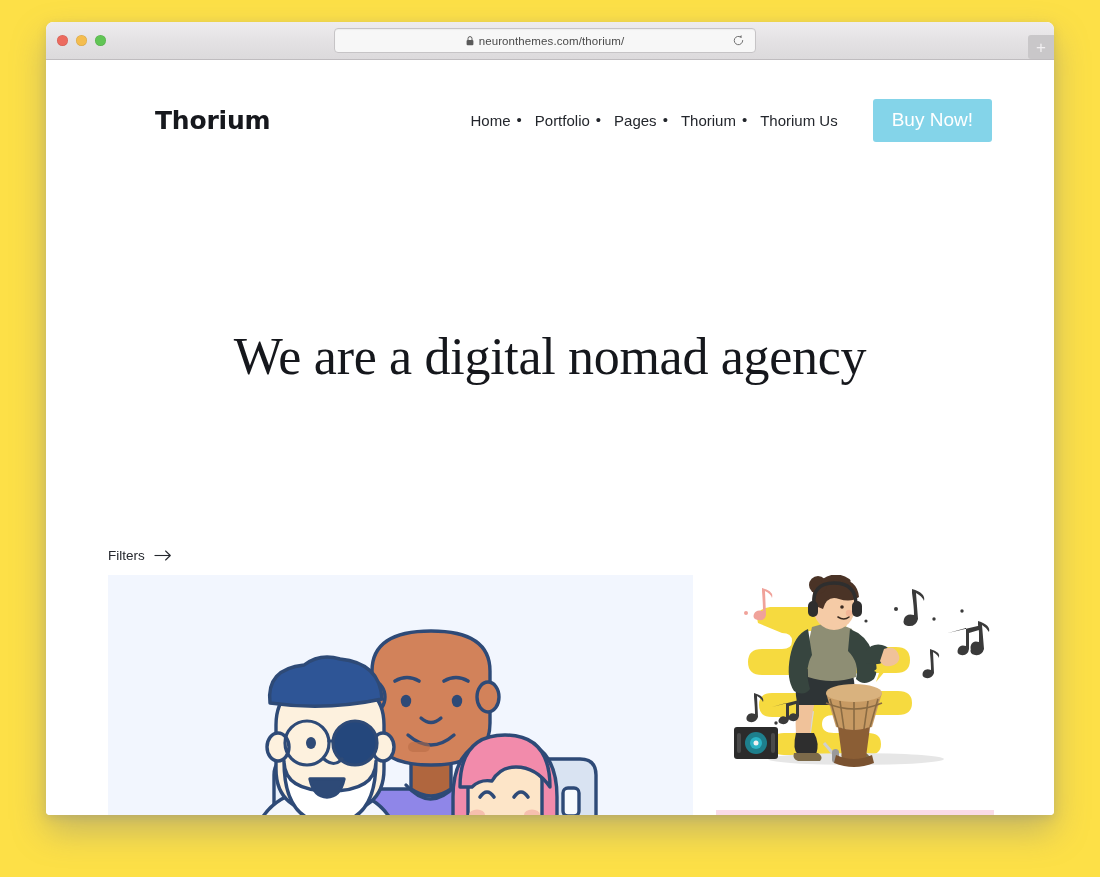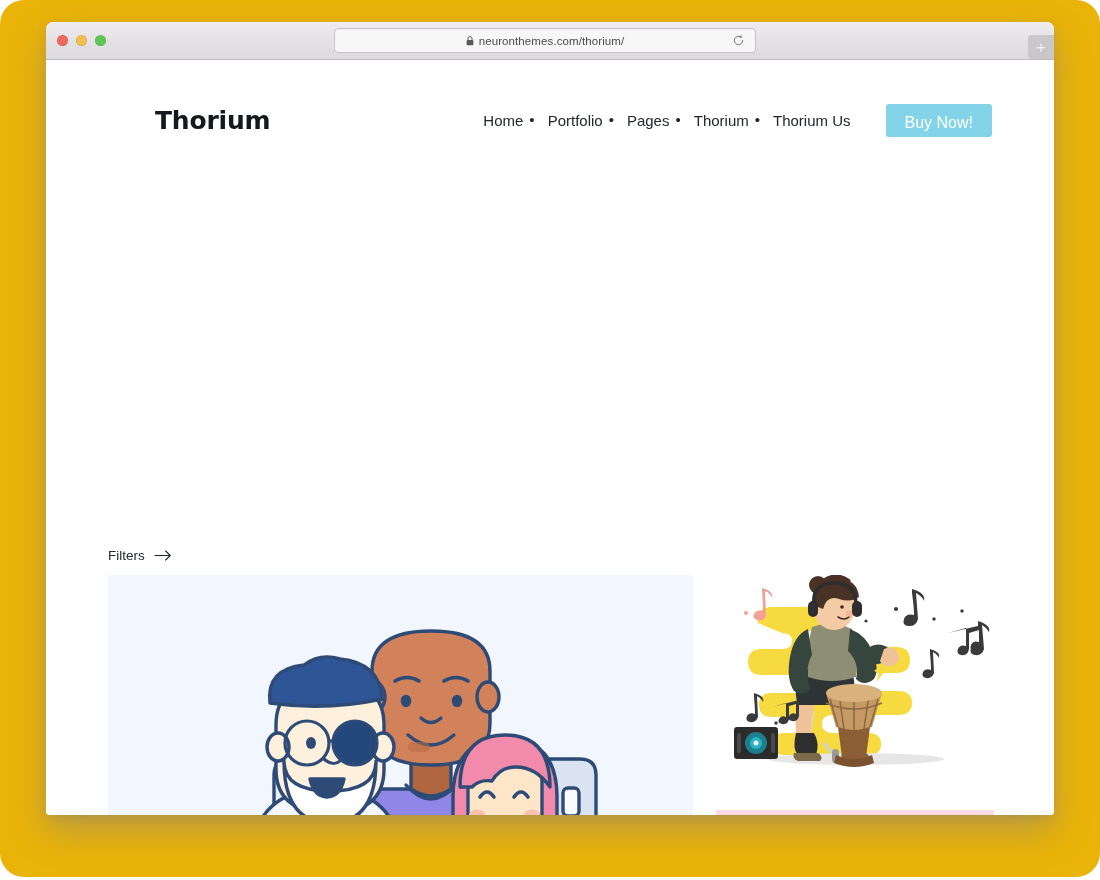--- a/index.html
+++ b/index.html
@@ -12,22 +12,21 @@
     background: #ffffff;
     font-family: "Liberation Sans", sans-serif;
     overflow: hidden;
   }
 
   
   #stage {
     position: relative;
     width: 1100px;
     height: 877px;
-    background: #eab308;
-    border-radius: 24px;
+    background: #fde047;
   }
 
   
   #browser-window {
     position: absolute;
     left: 46px;
     top: 22px;
     width: 1008px;
     height: 793px;
     border-radius: 7px 7px 4px 4px;
@@ -158,22 +157,22 @@
     font-size: 15px;
     color: #23262c;
     line-height: 1;
     position: relative;
     top: -1px;
   }
   #buy-now-button {
     margin-left: 22px;
     background: #84d4e9;
     color: #ffffff;
-    font-size: 16px;
-    padding: 10px 19px 5px 19px;
+    font-size: 19px;
+    padding: 10px 19px 11px 19px;
     border-radius: 3px;
     border: none;
     font-family: "Liberation Sans", sans-serif;
     white-space: nowrap;
     text-align: right;
   }
 
   
   #hero {
     position: absolute;
@@ -309,20 +308,23 @@
           </div>
 
           <div class="nav-item">
             <span class="nav-label">Thorium Us</span>
           </div>
 
           <button id="buy-now-button">Buy Now!</button>
         </nav>
       </div>
 
+      <div id="hero">
+        <h1 id="hero-title">We are a digital nomad agency</h1>
+      </div>
 
       <div id="filters-row">
         <div id="filters-toggle">
           <span>Filters</span>
           <svg width="18" height="11" viewBox="0 0 18 11">
             <path d="M0.5 5.5 H16" stroke="#25282e" stroke-width="1.1" fill="none"></path>
             <path d="M11.6 1 L16.3 5.5 L11.6 10" stroke="#25282e" stroke-width="1.1" fill="none" stroke-linecap="round" stroke-linejoin="round"></path>
           </svg>
         </div>
       </div>

